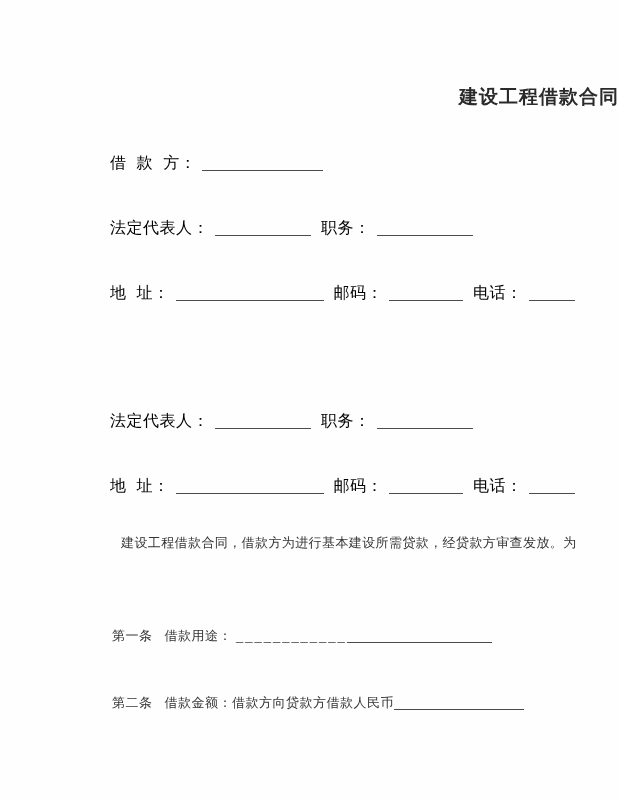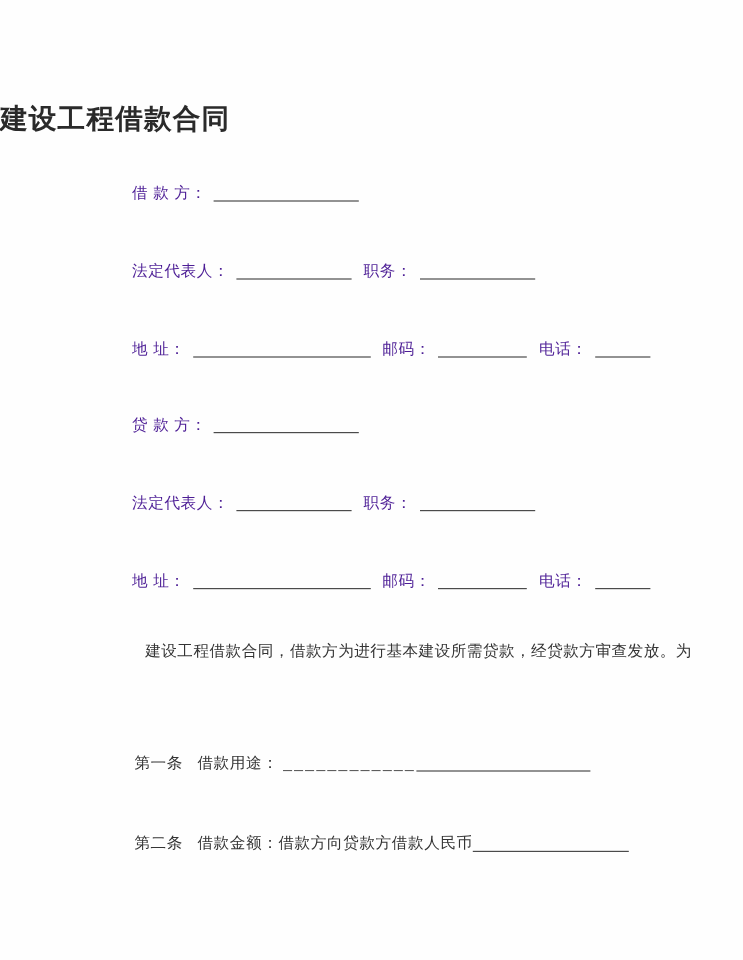--- a/index.html
+++ b/index.html
@@ -6,26 +6,26 @@
   .page{
     position:relative;
     width:619px;height:800px;
     background:#fefefe;
     font-family:"Liberation Sans","DejaVu Sans",sans-serif;
     color:#333333;
     overflow:hidden;
   }
   .title{
     position:absolute;top:84px;left:0;width:100%;
-    margin:0;text-align:left;
-    font-size:23px;font-weight:700;letter-spacing:1px;color:#2a2a2a;
+    margin:0;text-align:right;
+    font-size:19px;font-weight:700;letter-spacing:1px;color:#2a2a2a;
   }
   .row{
     position:absolute;left:110px;
-    font-size:13px;letter-spacing:0.5px;white-space:nowrap;color:#4c1d95;
+    font-size:16px;letter-spacing:0.5px;white-space:nowrap;color:#000000;font-family:Liberation Mono, monospace;
   }
   .r1{top:151px}.r2{top:216px}.r3{top:281px}
   .r4{top:344px}.r5{top:409px}.r6{top:474px}
   .lbl{display:inline-block;}
   .lbl.gap{margin-left:10px;}
   .line{
     display:inline-block;height:1em;margin-left:6px;
     border-bottom:1px solid #4b4b4b;
     transform:translateY(3px);
   }
@@ -59,23 +59,20 @@
   </div>
 
   <div class="row r2">
     <span class="lbl">法定代表人：</span><span class="line w96"></span><span class="lbl gap">职务：</span><span class="line w96"></span>
   </div>
 
   <div class="row r3">
     <span class="lbl">地 址：</span><span class="line w148"></span><span class="lbl gap">邮码：</span><span class="line w74"></span><span class="lbl gap">电话：</span><span class="line w46"></span>
   </div>
 
-  <div class="row r4">
-    <span class="lbl">贷 款 方：</span><span class="line w121"></span>
-  </div>
 
   <div class="row r5">
     <span class="lbl">法定代表人：</span><span class="line w96"></span><span class="lbl gap">职务：</span><span class="line w96"></span>
   </div>
 
   <div class="row r6">
     <span class="lbl">地 址：</span><span class="line w148"></span><span class="lbl gap">邮码：</span><span class="line w74"></span><span class="lbl gap">电话：</span><span class="line w46"></span>
   </div>
 
   <div class="preamble">

